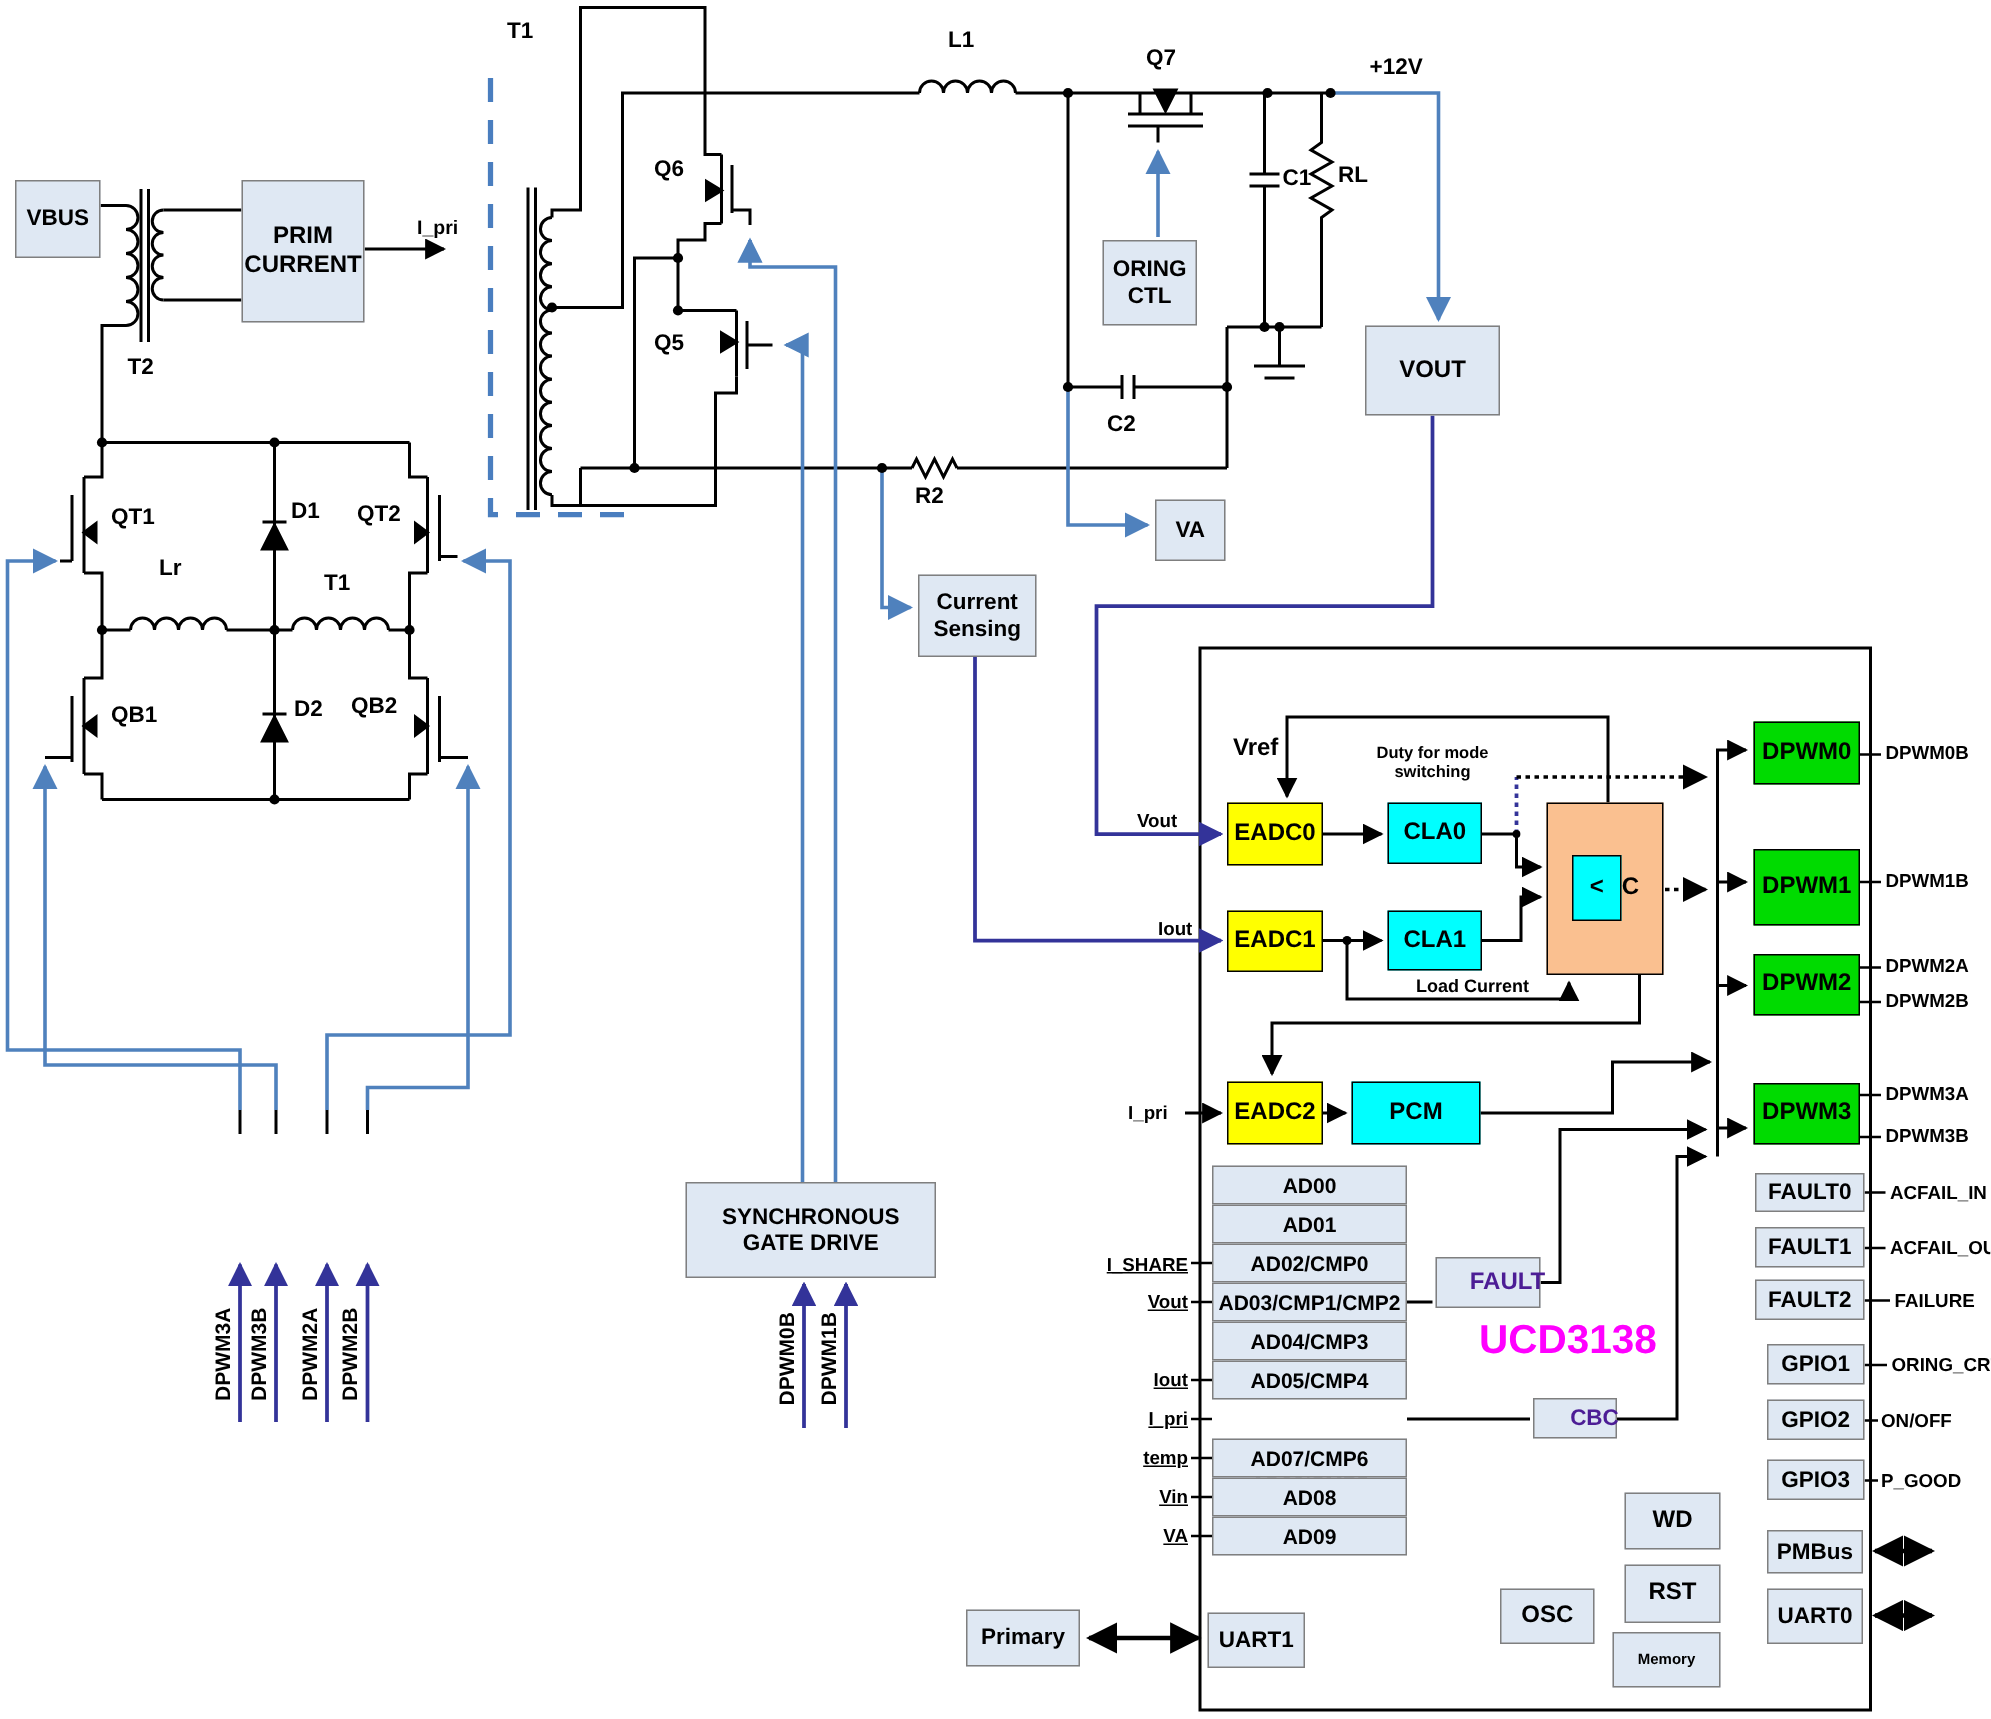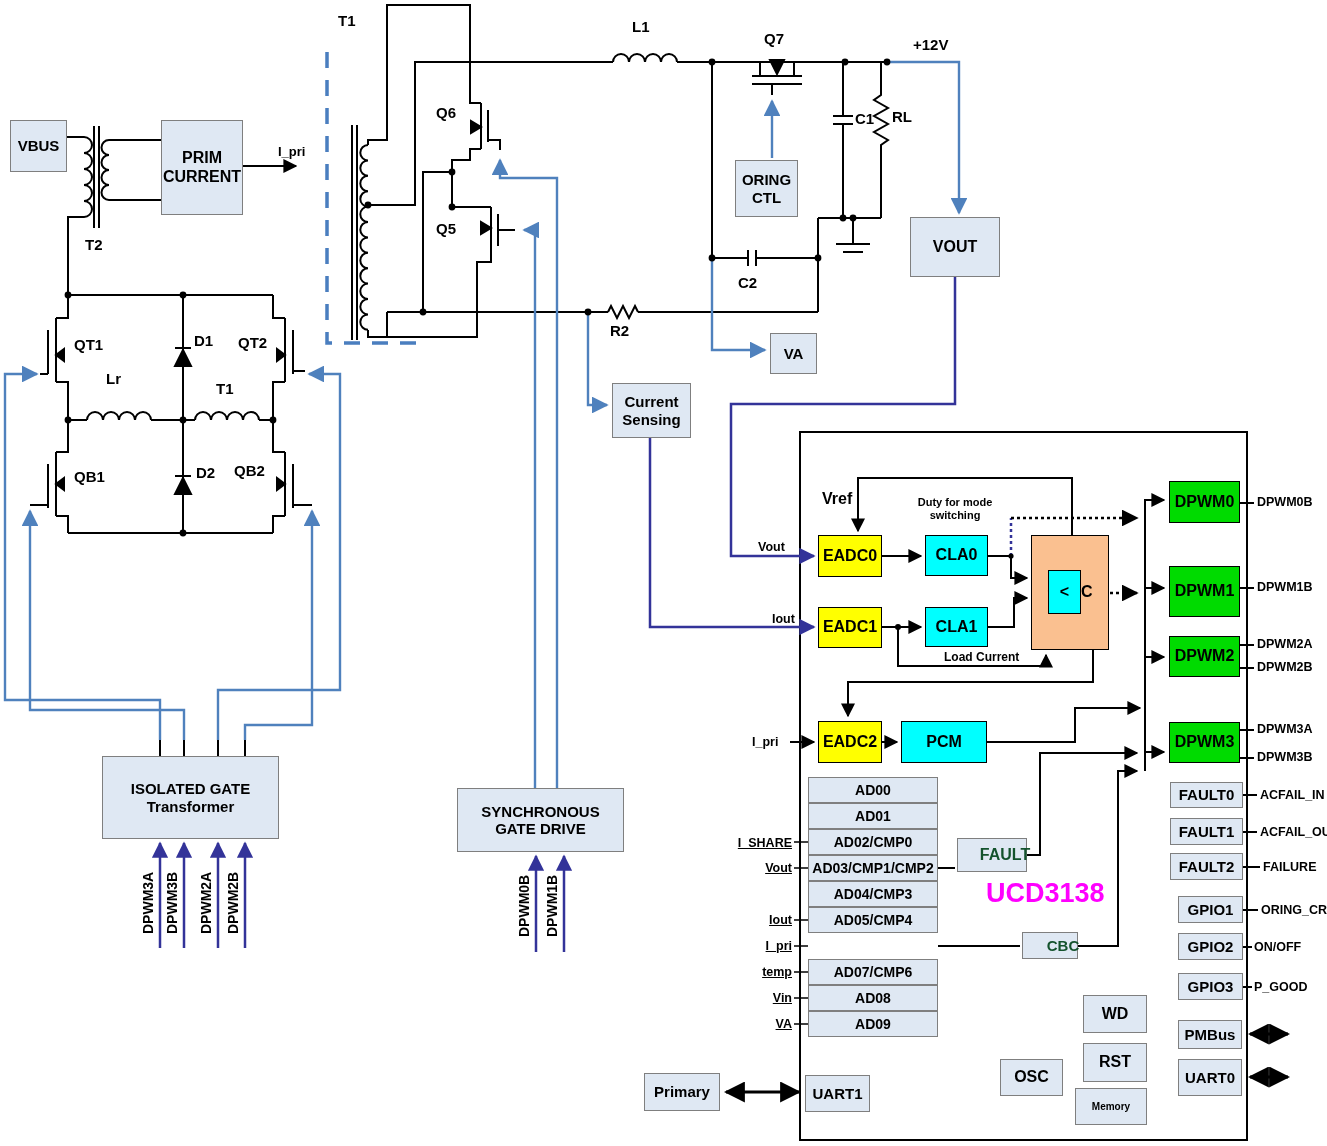--- a/index.html
+++ b/index.html
@@ -8,21 +8,21 @@
   #wires{position:absolute;left:0;top:0;width:1327px;height:1146px;}
   .box{position:absolute;box-sizing:border-box;border:1.6px solid #7f7f7f;background:#dfe8f3;
        display:flex;align-items:center;justify-content:center;text-align:center;
        font-weight:bold;font-size:15px;line-height:1.15;padding:2px;}
   .cb{border:1.5px solid #000;}
   .yellow{background:#ffff00;}
   .cyan{background:#00ffff;}
   .peach{background:#fac090;}
   .green{background:#00db00;}
   .armgreen{background:#339966;}
-  .red{color:#14532d;padding-left:28px;}
+  .red{color:#4c1d95;padding-left:28px;}
   .lbl{position:absolute;font-weight:bold;font-size:15px;white-space:nowrap;}
   .sm{font-size:12.5px;}
   .tiny{font-size:11px;white-space:normal;text-align:center;line-height:1.2;}
   .rot{writing-mode:vertical-rl;transform:rotate(180deg);display:flex;align-items:center;
        justify-content:center;font-weight:bold;font-size:14px;position:absolute;}
   .right{text-align:right;text-decoration:underline;}
   .ucdname{color:#ff00ff;font-size:27px;}
 </style>
 </head>
 <body>
@@ -222,23 +222,20 @@
     </div>
   <div class="box" style="left:910px;top:217px;width:90px;height:60px;font-size:16px;">
       <span>VOUT</span>
     </div>
   <div class="box" style="left:770px;top:333px;width:47px;height:41px;">
       <span>VA</span>
     </div>
   <div class="box" style="left:612px;top:383px;width:79px;height:55px;">
       <span>Current Sensing</span>
     </div>
-  <div class="box" style="left:102px;top:756px;width:177px;height:83px;">
-      <span style="width:140px;">ISOLATED GATE Transformer</span>
-    </div>
   <div class="box" style="left:457px;top:788px;width:167px;height:64px;">
       <span style="width:130px;">SYNCHRONOUS GATE DRIVE</span>
     </div>
   <div class="box" style="left:644px;top:1073px;width:76px;height:38px;">
       <span>Primary</span>
     </div>
 
   <div class="box cb yellow" style="left:818px;top:535px;width:64px;height:42px;font-size:16px;">
       <span>EADC0</span>
     </div>

